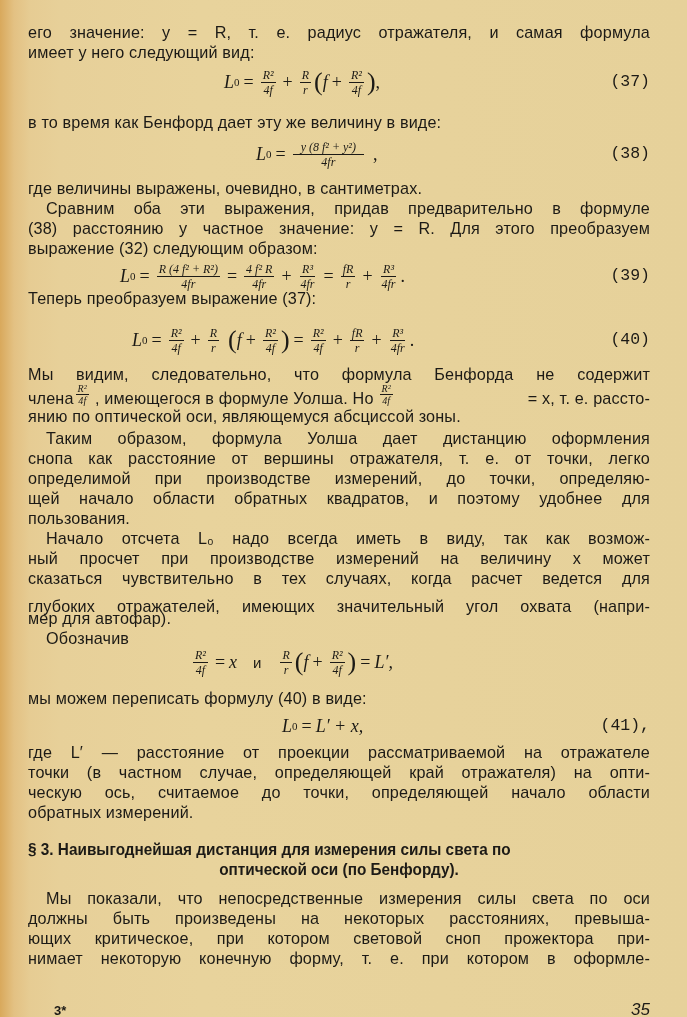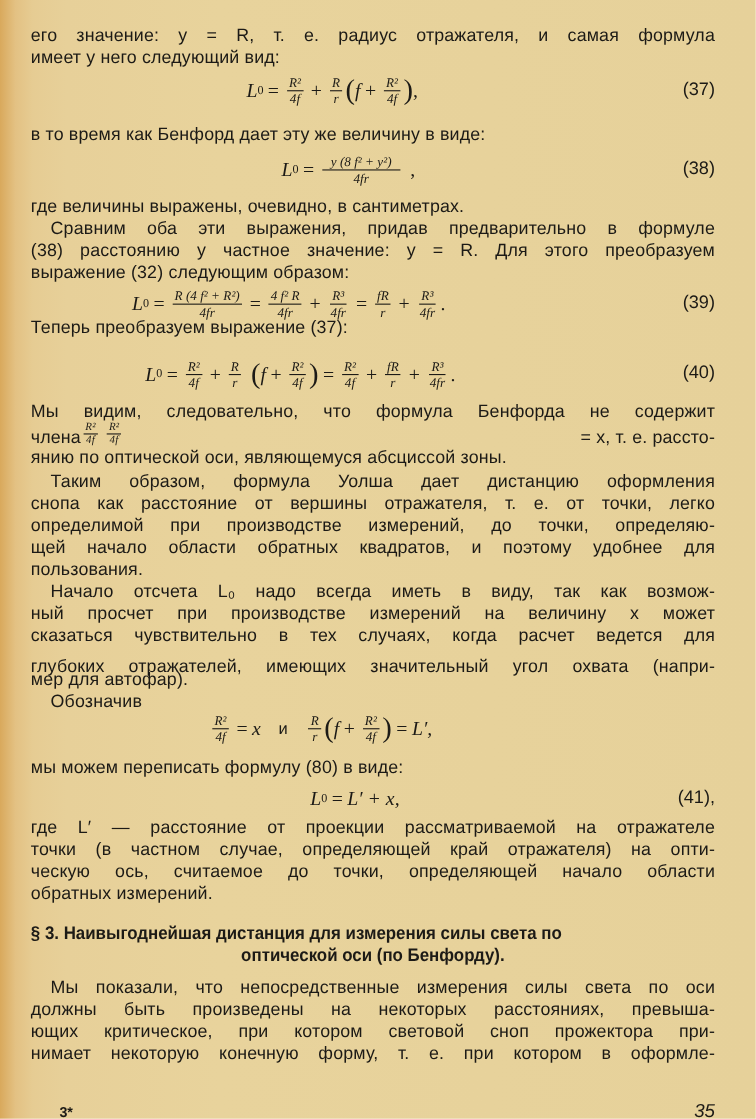--- a/index.html
+++ b/index.html
@@ -17,21 +17,21 @@
       text-align: justify; text-align-last: justify;
       letter-spacing: 0.15px;
     }
     .line.last { text-align-last: left; }
     .indent { padding-left: 18px; box-sizing: border-box; }
     .eq {
       position: absolute; left: 0; width: 622px; height: 40px;
       font-family: "Liberation Serif", serif; font-size: 18px;
     }
     .eq .body { position: absolute; top: 0; display: flex; align-items: center; height: 40px; }
-    .eq .num { position: absolute; right: 0; top: 10px; font-family: Liberation Sans, sans-serif; font-size: 16.5px; }
+    .eq .num { position: absolute; right: 0; top: 10px; font-family: Liberation Mono, monospace; font-size: 16.5px; }
     .frac { display: inline-flex; flex-direction: column; align-items: center; vertical-align: middle; margin: 0 3px; font-style: italic; }
     .frac .n { font-size: 12px; line-height: 14px; padding: 0 2px; border-bottom: 1px solid #1c1a16; }
     .frac .d { font-size: 12px; line-height: 14px; padding: 0 2px; }
     .it { font-style: italic; font-family: "Liberation Serif", serif; }
     .op { margin: 0 4px; }
     .paren { font-size: 26px; font-weight: 200; line-height: 26px; }
     sub { font-size: 11px; }
     .heading {
       position: absolute; left: 0; width: 622px;
       font-size: 16.5px; font-weight: bold; line-height: 22px;
@@ -176,20 +176,21 @@
   </div>
 
   <div class="line" style="top:364px">Мы видим, следовательно, что формула Бенфорда не содержит</div>
   <div class="line last" style="top:386px; display:flex; justify-content:space-between; align-items:center;">
     <span style="display:flex; align-items:center;">
       <span>члена</span>
       <span class="inline-frac">
           <span class="n">R²</span>
           <span class="d">4f</span>
         </span>
+      <span style="margin-left:4px">, имеющегося в формуле Уолша. Но</span>
       <span class="inline-frac" style="margin-left:6px">
           <span class="n">R²</span>
           <span class="d">4f</span>
         </span>
     </span>
     <span>= x, т. е. рассто-</span>
   </div>
   <div class="line last" style="top:406px">янию по оптической оси, являющемуся абсциссой зоны.</div>
 
   <div class="line indent" style="top:428px">Таким образом, формула Уолша дает дистанцию оформления</div>
@@ -224,21 +225,21 @@
       <span class="frac">
           <span class="n">R²</span>
           <span class="d">4f</span>
         </span>
       <span class="paren">)</span>
       <span class="op">=</span>
         <span class="it">L′,</span>
     </div>
   </div>
 
-  <div class="line last" style="top:688px">мы можем переписать формулу (80) в виде:</div>
+  <div class="line last" style="top:688px">мы можем переписать формулу (40) в виде:</div>
 
   <div class="eq" style="top:706px">
     <div class="body" style="left:254px">
       <span class="it">L</span>
         <sub>0</sub>
       <span class="op">=</span>
       <span class="it">L′ + x,</span>
     </div>
     <span class="num">(41),</span>
   </div>

